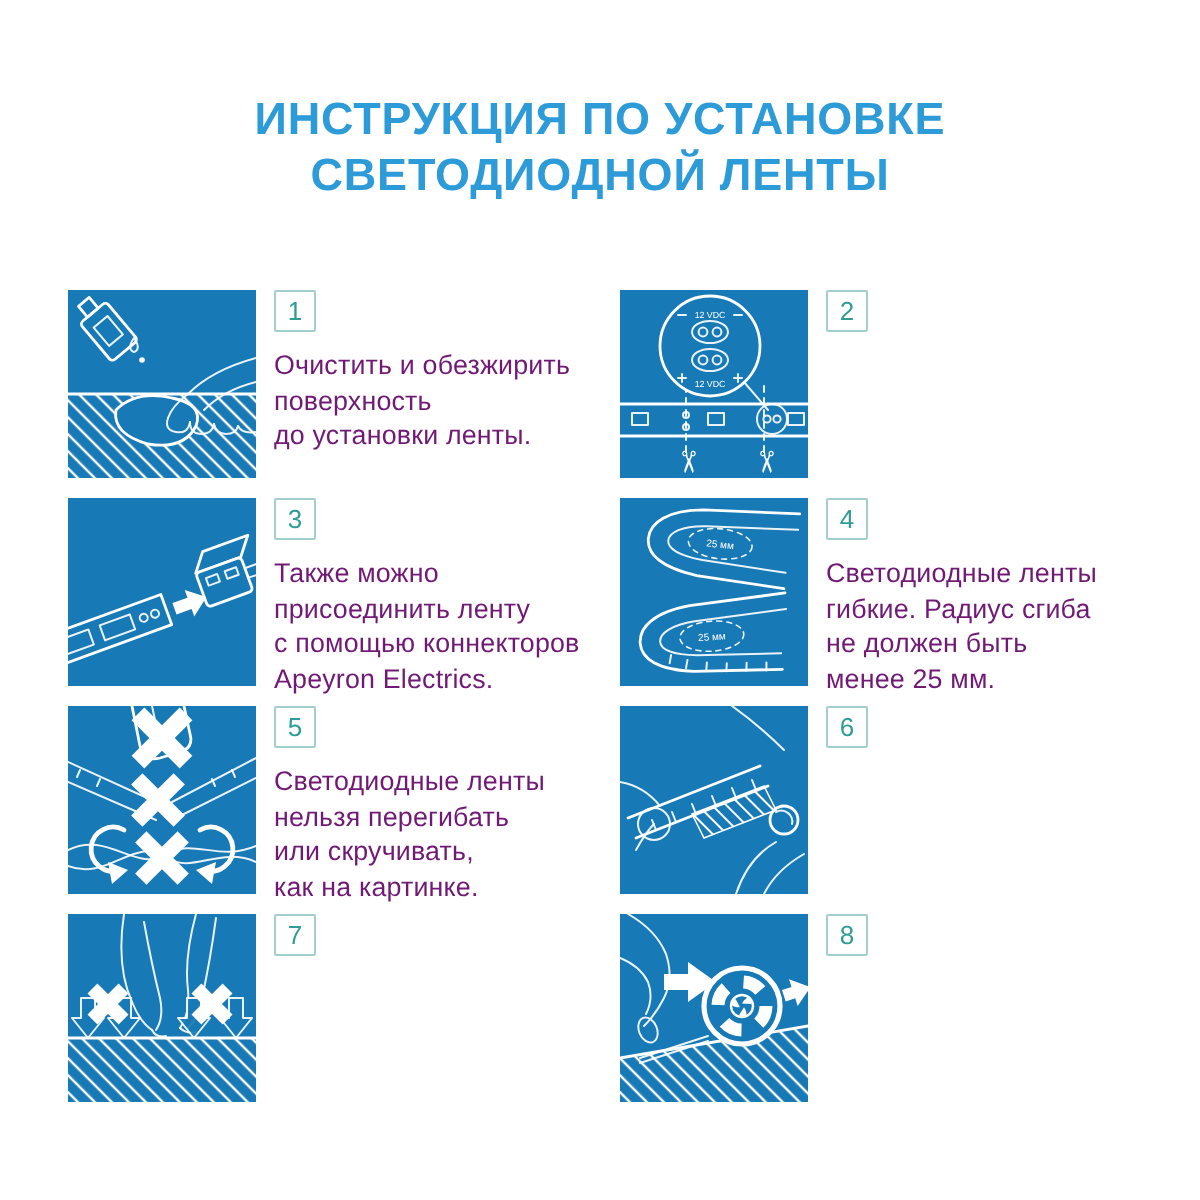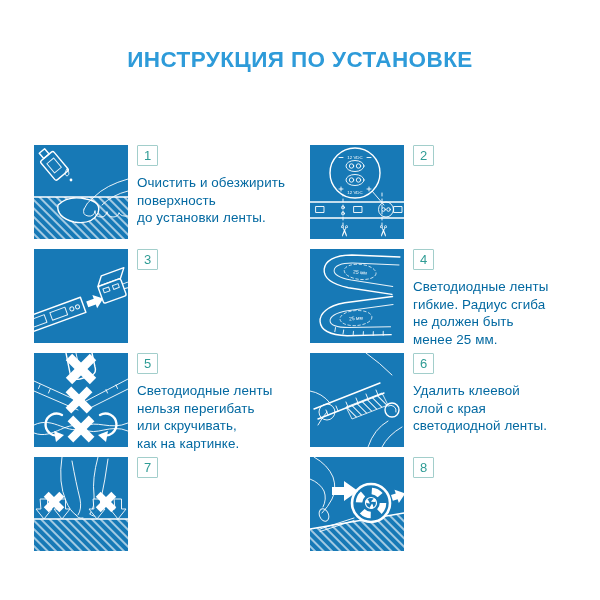--- a/index.html
+++ b/index.html
@@ -8,35 +8,36 @@
   .title{position:absolute;top:46px;left:0;width:100%;text-align:center;
          color:#2e9bd9;font-weight:bold;font-size:22.5px;line-height:28px;letter-spacing:.4px;}
   .grid{position:absolute;left:34px;top:145px;width:542px;display:grid;
         grid-template-columns:266px 266px;column-gap:10px;grid-auto-rows:94px;row-gap:10px;}
   .step{display:flex;gap:9px;align-items:flex-start;}
   .icon{width:94px;height:94px;flex:0 0 94px;}
   .icon svg{display:block;}
   .step-right{width:163px;}
   .badge{width:19px;height:19px;border:1.5px solid #a2cecb;border-radius:1px;
          color:#2f9c95;font-size:13px;line-height:19px;text-align:center;margin-bottom:8px;}
-  .text{font-size:13.4px;line-height:17.6px;color:#0369a1;white-space:pre-line;letter-spacing:.1px;}
+  .text{font-size:13.4px;line-height:17.6px;color:#701a75;white-space:pre-line;letter-spacing:.1px;}
   
   .ln{stroke:#fff;fill:none;stroke-width:1.4;stroke-linecap:round;stroke-linejoin:round;}
   .thin{stroke:#fff;fill:none;stroke-width:1;stroke-linecap:round;stroke-linejoin:round;opacity:.9;}
   .wfill{fill:#fff;stroke:none;}
   .bfill{fill:#1779b6;}
   .svgtxt{fill:#fff;font-family:"Liberation Sans",sans-serif;}
 </style>
 </head>
 <body>
 
 <div class="canvas">
 
   <div class="title">
     <div>ИНСТРУКЦИЯ ПО УСТАНОВКЕ</div>
+    <div>СВЕТОДИОДНОЙ ЛЕНТЫ</div>
   </div>
 
   <div class="grid">
 
     <div class="step">
       <div class="icon">
         <svg width="94" height="94" viewBox="0 0 94 94">
           <defs>
               <pattern id="h1" width="6" height="6" patternUnits="userSpaceOnUse" patternTransform="rotate(-45)">
             <line x1="3" y1="0" x2="3" y2="6" stroke="#fff" stroke-width="1.2"></line>
@@ -121,20 +122,24 @@
             <rect x="66" y="44" width="24" height="18" rx="2" class="ln" style="fill:#1779b6"></rect>
             <rect x="70" y="48" width="6" height="4" class="thin"></rect>
             <rect x="80" y="48" width="6" height="4" class="thin"></rect>
             <line x1="90" y1="50" x2="132" y2="50" class="thin"></line>
             <line x1="90" y1="55" x2="134" y2="57" class="thin"></line>
           </g>
         </svg>
       </div>
       <div class="step-right">
         <div class="badge">3</div>
+        <div class="text">Также можно
+присоединить ленту
+с помощью коннекторов
+Apeyron Electrics.</div>
       </div>
     </div>
 
     <div class="step">
       <div class="icon">
         <svg width="94" height="94" viewBox="0 0 94 94">
           <rect width="94" height="94" class="bfill"></rect>
           <g transform="translate(6,2) rotate(6 45 22)">
             <path d="M82,2 L34,5 C16,7 8,14 8,22 C8,30 16,36 34,38 L78,40" class="ln"></path>
             <path d="M82,10 L36,13 C24,14 18,18 18,22 C18,26 24,29 36,30 L78,32" class="thin"></path>
@@ -213,23 +218,20 @@
           <path d="M16,57 l2,5 M26,53 l2,5 M36,49 l2,5 M46,45 l2,5 M56,41 l2,5 M66,37 l2,5" class="thin"></path>
           <polygon points="36,54 72,40 78,52 42,66" fill="url(#h6)" stroke="#fff" stroke-width=".8"></polygon>
           <circle cx="82" cy="57" r="7" class="ln"></circle>
           <path d="M78,53 A5.5,5.5 0 0 1 86,59" class="thin"></path>
           <path d="M58,94 Q64,76 78,68" class="thin"></path>
           <path d="M72,94 Q78,82 92,74" class="thin"></path>
         </svg>
       </div>
       <div class="step-right">
         <div class="badge">6</div>
-        <div class="text">Удалить клеевой
-слой с края
-светодиодной ленты.</div>
       </div>
     </div>
 
     <div class="step">
       <div class="icon">
         <svg width="94" height="94" viewBox="0 0 94 94">
           <defs>
               <pattern id="h7" width="6" height="6" patternUnits="userSpaceOnUse" patternTransform="rotate(-45)">
             <line x1="3" y1="0" x2="3" y2="6" stroke="#fff" stroke-width="1.2"></line>
               </pattern>

